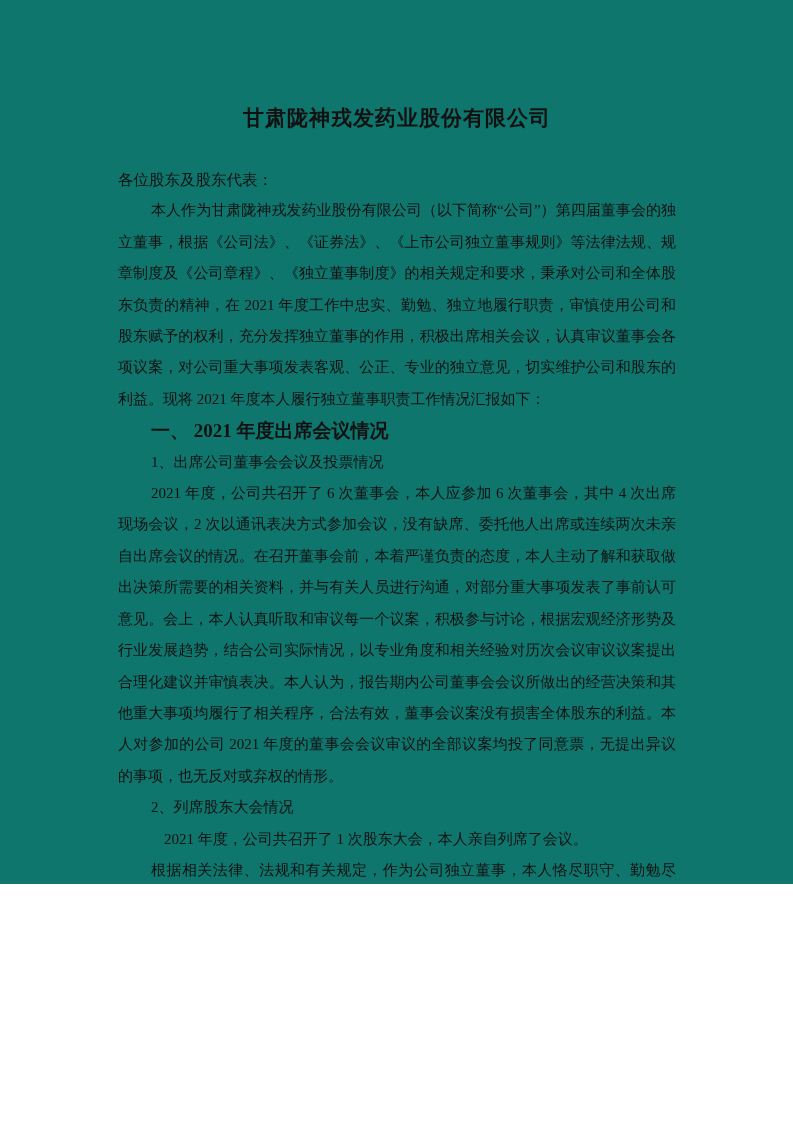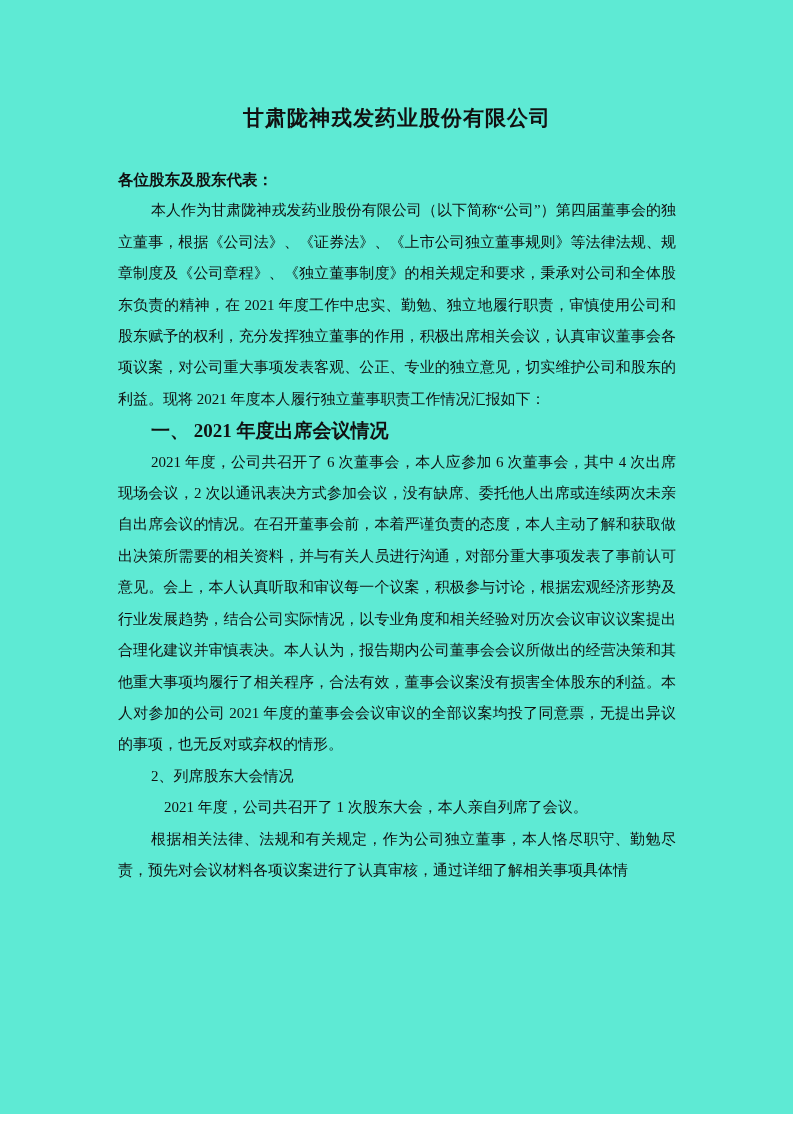--- a/index.html
+++ b/index.html
@@ -3,22 +3,22 @@
 <meta charset="utf-8">
 <style>
   html, body {
     margin: 0;
     padding: 0;
     background: #ffffff;
   }
   .page {
     position: relative;
     width: 793px;
-    height: 1114px;
-    background: #5eead4;
+    height: 884px;
+    background: #0f766e;
     overflow: hidden;
     font-family: "Liberation Serif", "DejaVu Serif", serif;
     color: #111111;
   }
   .content {
     position: absolute;
     left: 118px;
     top: 96px;
     width: 558px;
   }
@@ -34,21 +34,21 @@
     margin-top: 23px;
     font-size: 15px;
     line-height: 31.4px;
   }
   .body-text p {
     margin: 0;
     text-align: justify;
     text-justify: inter-character;
   }
   .salutation {
-    font-weight: bold;
+    font-weight: normal;
     font-size: 15.5px;
   }
   .para {
     text-indent: 33px;
   }
   .heading-bold {
     font-weight: bold;
     font-size: 19px;
     text-indent: 33px;
   }
@@ -68,20 +68,21 @@
     <div class="doc-title">甘肃陇神戎发药业股份有限公司</div>
 
     <div class="body-text">
 
       <p class="salutation">各位股东及股东代表：</p>
 
       <p class="para">本人作为甘肃陇神戎发药业股份有限公司（以下简称“公司”）第四届董事会的独立董事，根据《公司法》、《证券法》、《上市公司独立董事规则》等法律法规、规章制度及《公司章程》、《独立董事制度》的相关规定和要求，秉承对公司和全体股东负责的精神，在 2021 年度工作中忠实、勤勉、独立地履行职责，审慎使用公司和股东赋予的权利，充分发挥独立董事的作用，积极出席相关会议，认真审议董事会各项议案，对公司重大事项发表客观、公正、专业的独立意见，切实维护公司和股东的利益。现将 2021 年度本人履行独立董事职责工作情况汇报如下：</p>
 
       <p class="heading-bold">一、 2021 年度出席会议情况</p>
 
+      <p class="sub-heading">1、出席公司董事会会议及投票情况</p>
 
       <p class="para">2021 年度，公司共召开了 6 次董事会，本人应参加 6 次董事会，其中 4 次出席现场会议，2 次以通讯表决方式参加会议，没有缺席、委托他人出席或连续两次未亲自出席会议的情况。在召开董事会前，本着严谨负责的态度，本人主动了解和获取做出决策所需要的相关资料，并与有关人员进行沟通，对部分重大事项发表了事前认可意见。会上，本人认真听取和审议每一个议案，积极参与讨论，根据宏观经济形势及行业发展趋势，结合公司实际情况，以专业角度和相关经验对历次会议审议议案提出合理化建议并审慎表决。本人认为，报告期内公司董事会会议所做出的经营决策和其他重大事项均履行了相关程序，合法有效，董事会议案没有损害全体股东的利益。本人对参加的公司 2021 年度的董事会会议审议的全部议案均投了同意票，无提出异议的事项，也无反对或弃权的情形。</p>
 
       <p class="sub-heading">2、列席股东大会情况</p>
 
       <p class="para-wide-indent">2021 年度，公司共召开了 1 次股东大会，本人亲自列席了会议。</p>
 
 
       <p class="para">根据相关法律、法规和有关规定，作为公司独立董事，本人恪尽职守、勤勉尽责，预先对会议材料各项议案进行了认真审核，通过详细了解相关事项具体情</p>
 

